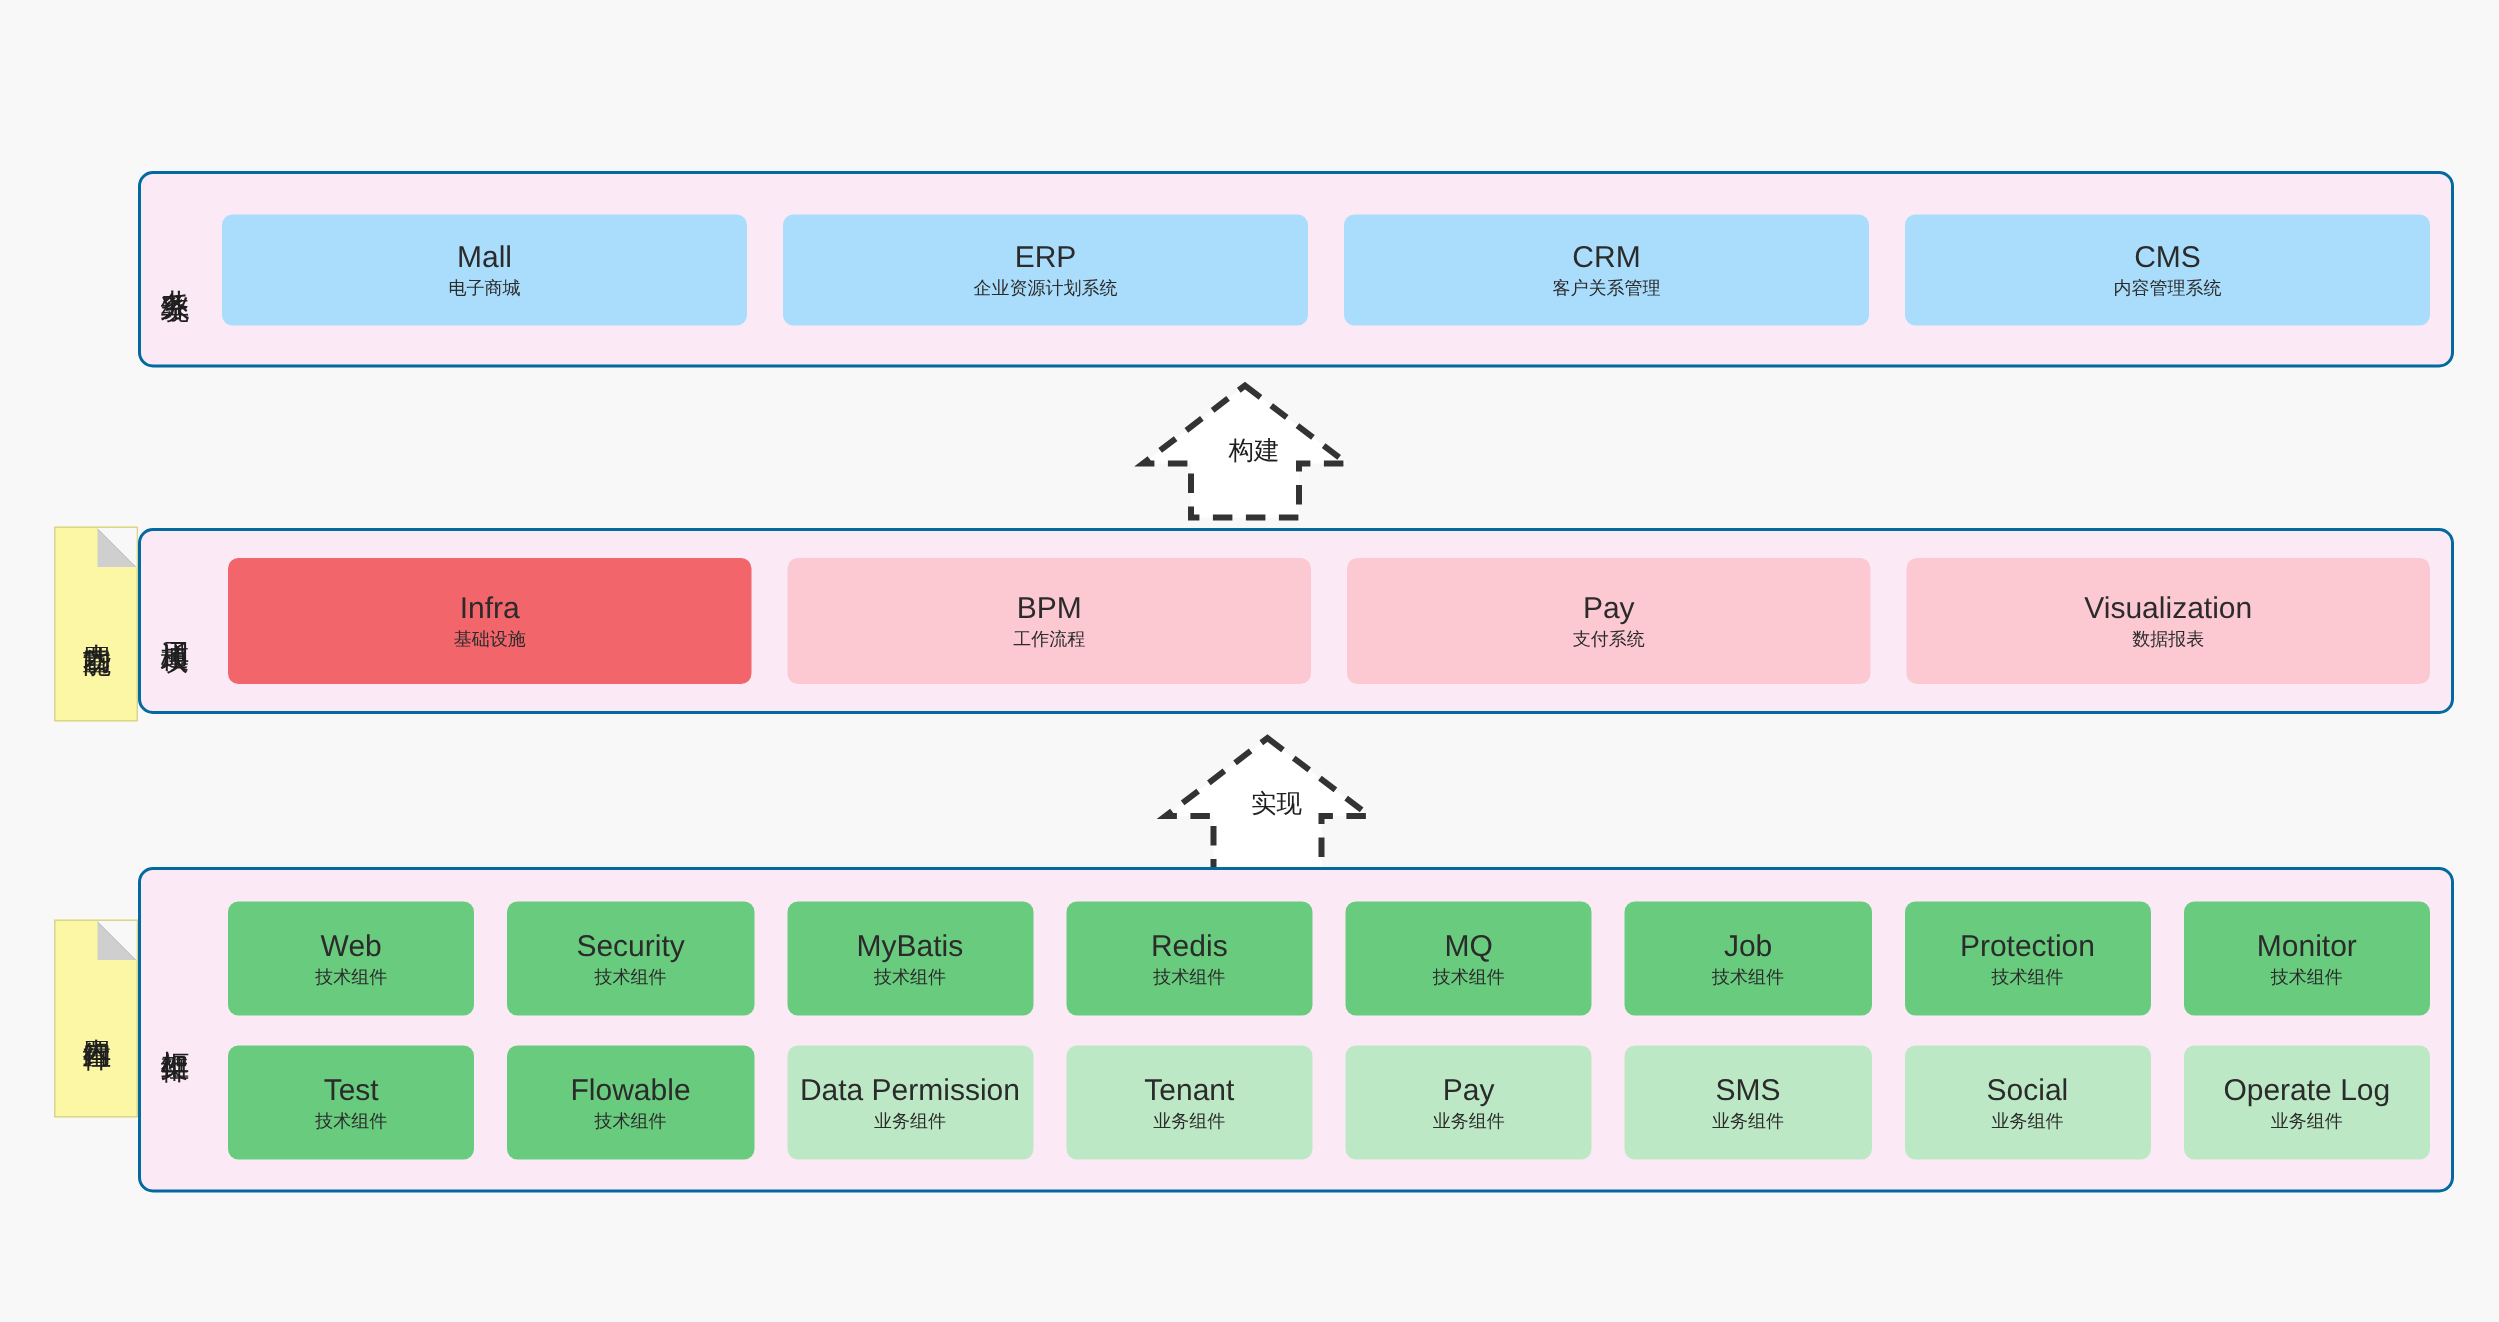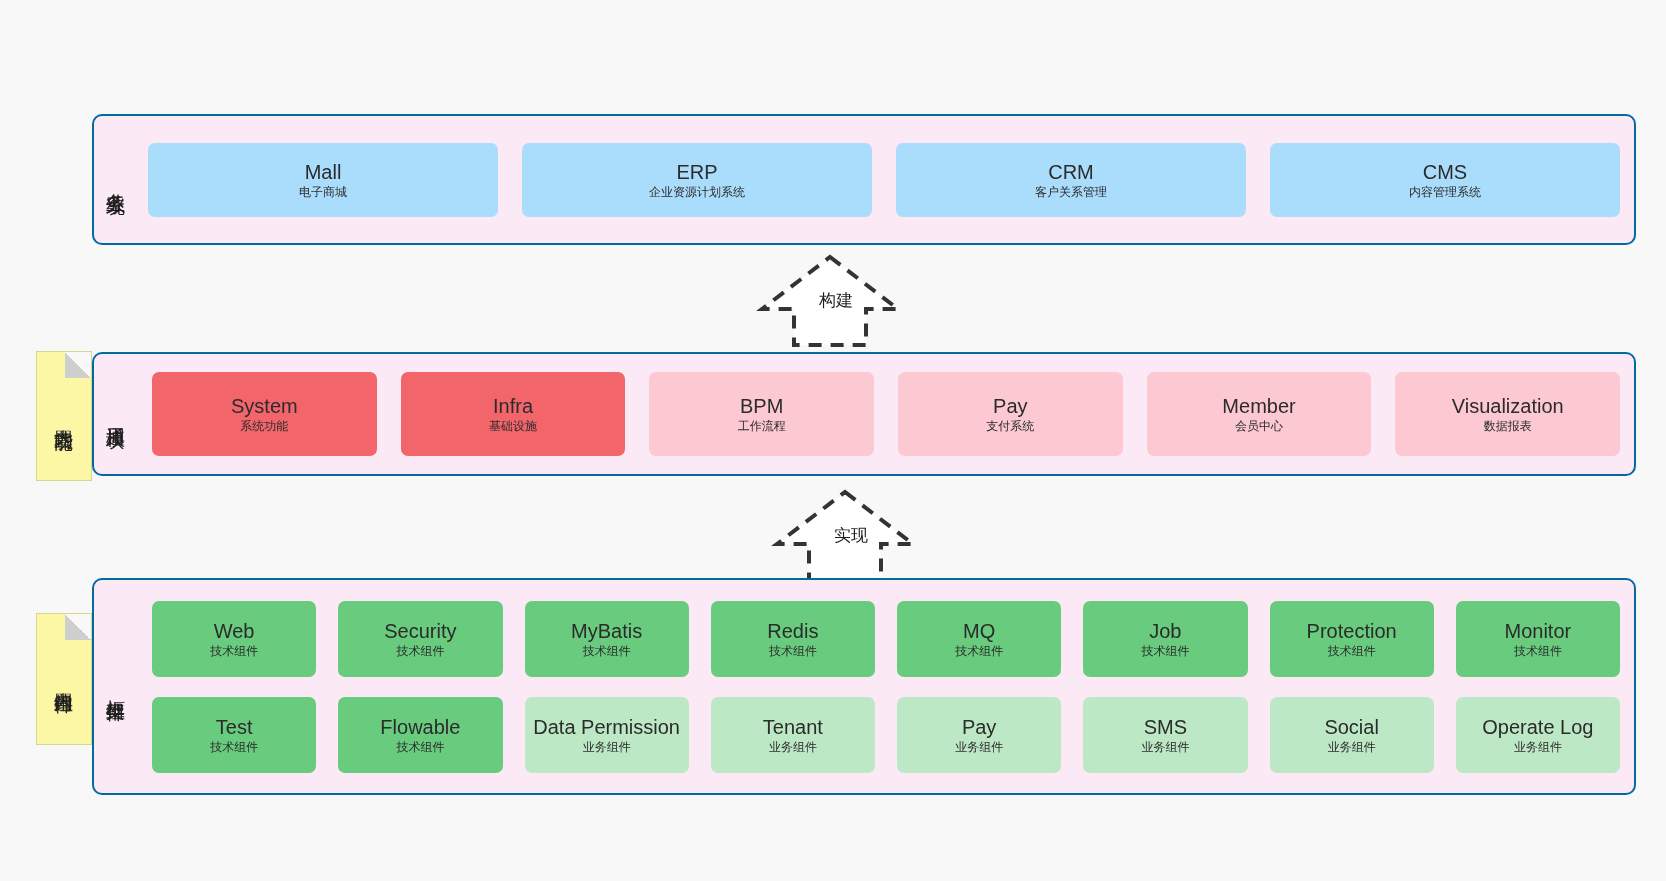--- a/index.html
+++ b/index.html
@@ -185,38 +185,30 @@
 
   <div class="sticky" id="sticky-builtin-function">
     <span>内置功能</span>
   </div>
 
   <div class="layer" id="layer-modules">
     <div class="layer-title">通用模块</div>
     <div class="layer-body">
       <div class="row">
         <div class="node mod-strong">
-          <span class="en">System</span>
-          <span class="cn">系统功能</span>
-        </div>
-        <div class="node mod-strong">
           <span class="en">Infra</span>
           <span class="cn">基础设施</span>
         </div>
         <div class="node mod-soft">
           <span class="en">BPM</span>
           <span class="cn">工作流程</span>
         </div>
         <div class="node mod-soft">
           <span class="en">Pay</span>
           <span class="cn">支付系统</span>
-        </div>
-        <div class="node mod-soft">
-          <span class="en">Member</span>
-          <span class="cn">会员中心</span>
         </div>
         <div class="node mod-soft">
           <span class="en">Visualization</span>
           <span class="cn">数据报表</span>
         </div>
       </div>
     </div>
   </div>
 
   <div class="arrow-wrap" id="arrow-implement">

